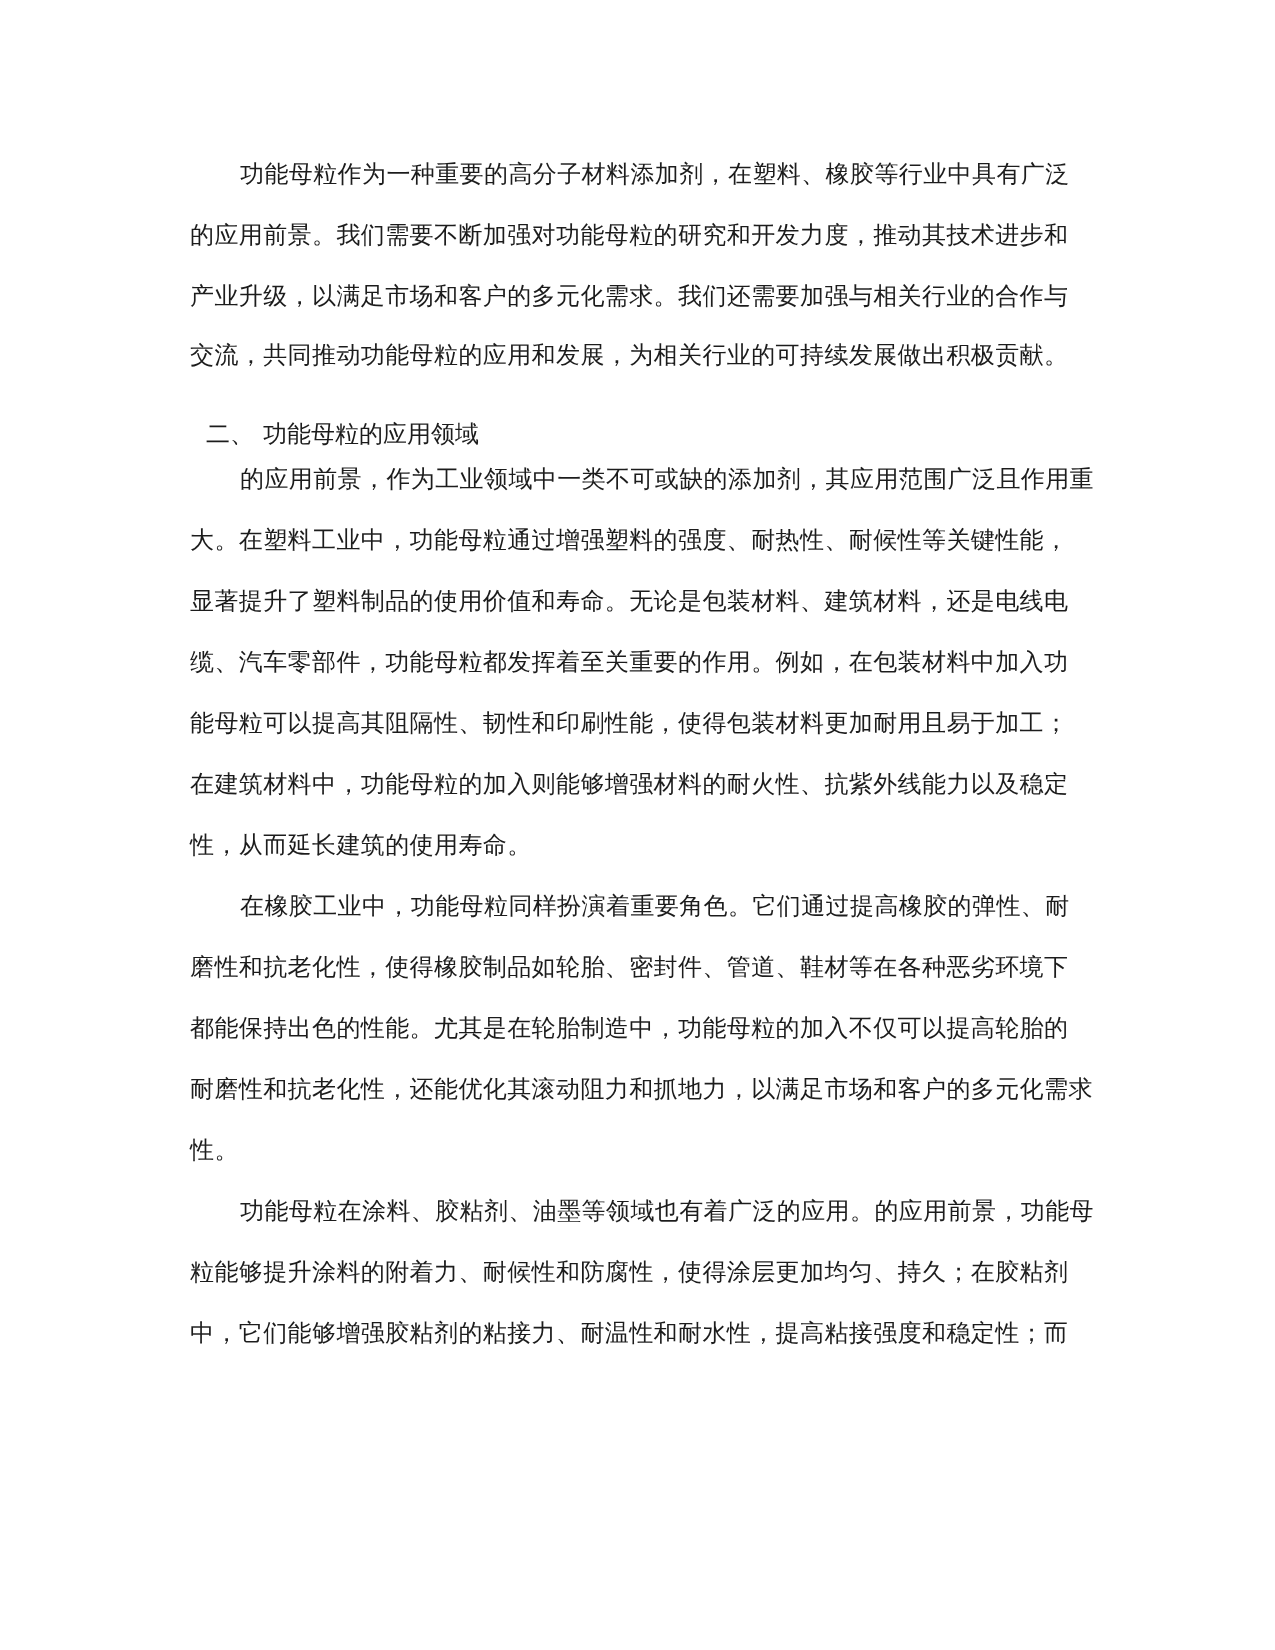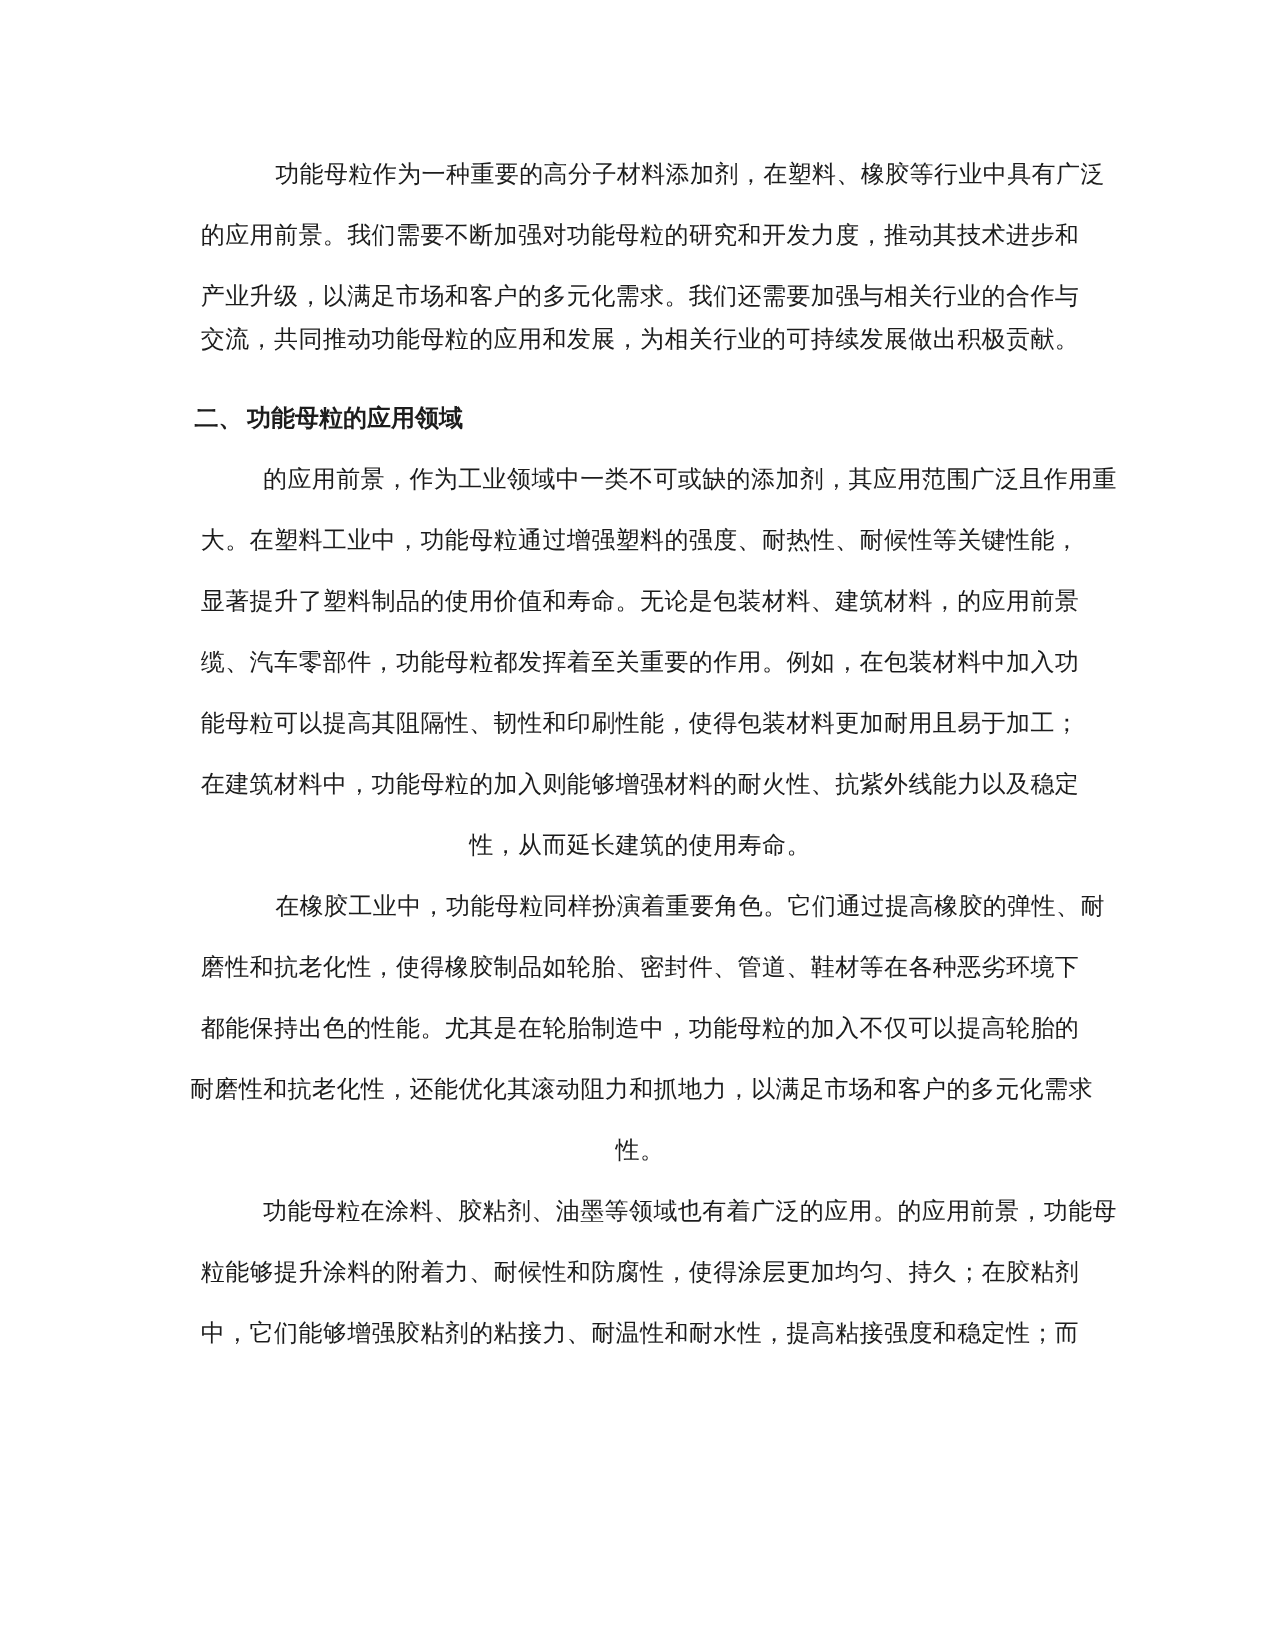--- a/index.html
+++ b/index.html
@@ -15,21 +15,20 @@
       font-family: "DejaVu Sans", "Liberation Sans", sans-serif;
       color: #1c1c1c;
     }
     .page {
       position: absolute;
       left: 0;
       top: 0;
       width: 1275px;
       height: 1300px;
       background: #ffffff;
-      text-align: center;
     }
     .line {
       position: absolute;
       left: 190px;
       width: 900px;
       height: 61px;
       line-height: 61px;
       font-size: 24px;
       white-space: nowrap;
       letter-spacing: 0.4px;
@@ -38,48 +37,48 @@
     .line.indent {
       left: 240px;
     }
     .heading {
       position: absolute;
       left: 190px;
       height: 61px;
       line-height: 61px;
       font-size: 24px;
       white-space: nowrap;
-      margin: 0;
-      font-weight: bold;
+      margin: 16px;
+      font-weight: normal;
     }
     .heading .num {
       display: inline-block;
       width: 57px;
     }
   </style>
 </head>
 <body>
 
 <div class="page">
 
   <div>
     <p class="line indent" style="top:144px">功能母粒作为一种重要的高分子材料添加剂，在塑料、橡胶等行业中具有广泛</p>
     <p class="line" style="top:205px">的应用前景。我们需要不断加强对功能母粒的研究和开发力度，推动其技术进步和</p>
     <p class="line" style="top:266px">产业升级，以满足市场和客户的多元化需求。我们还需要加强与相关行业的合作与</p>
-    <p class="line" style="top:309px">交流，共同推动功能母粒的应用和发展，为相关行业的可持续发展做出积极贡献。</p>
+    <p class="line" style="top:325px">交流，共同推动功能母粒的应用和发展，为相关行业的可持续发展做出积极贡献。</p>
   </div>
 
   <h2 class="heading" style="top:388px">
     <span class="num">二、</span><span>功能母粒的应用领域</span>
   </h2>
 
   <div>
     <p class="line indent" style="top:449px">的应用前景，作为工业领域中一类不可或缺的添加剂，其应用范围广泛且作用重</p>
     <p class="line" style="top:510px">大。在塑料工业中，功能母粒通过增强塑料的强度、耐热性、耐候性等关键性能，</p>
-    <p class="line" style="top:571px">显著提升了塑料制品的使用价值和寿命。无论是包装材料、建筑材料，的应用前景</p>
+    <p class="line" style="top:571px">显著提升了塑料制品的使用价值和寿命。无论是包装材料、建筑材料，还是电线电</p>
     <p class="line" style="top:632px">缆、汽车零部件，功能母粒都发挥着至关重要的作用。例如，在包装材料中加入功</p>
     <p class="line" style="top:693px">能母粒可以提高其阻隔性、韧性和印刷性能，使得包装材料更加耐用且易于加工；</p>
     <p class="line" style="top:754px">在建筑材料中，功能母粒的加入则能够增强材料的耐火性、抗紫外线能力以及稳定</p>
     <p class="line" style="top:815px">性，从而延长建筑的使用寿命。</p>
   </div>
 
   <div>
     <p class="line indent" style="top:876px">在橡胶工业中，功能母粒同样扮演着重要角色。它们通过提高橡胶的弹性、耐</p>
     <p class="line" style="top:937px">磨性和抗老化性，使得橡胶制品如轮胎、密封件、管道、鞋材等在各种恶劣环境下</p>
     <p class="line" style="top:998px">都能保持出色的性能。尤其是在轮胎制造中，功能母粒的加入不仅可以提高轮胎的</p>

